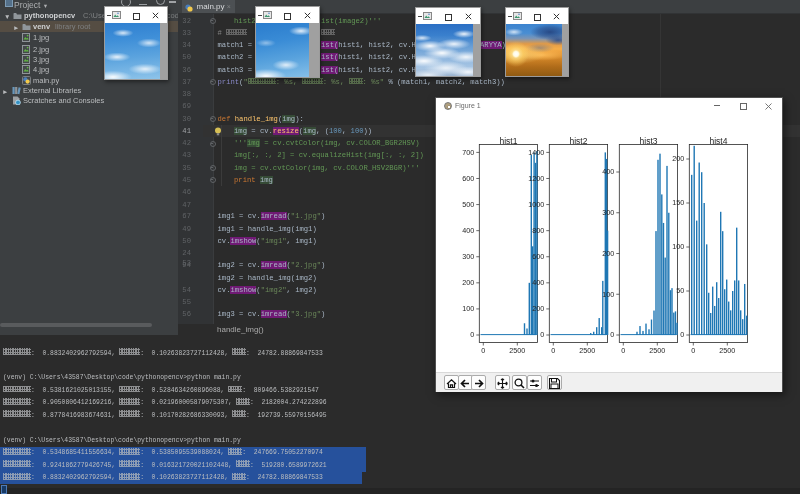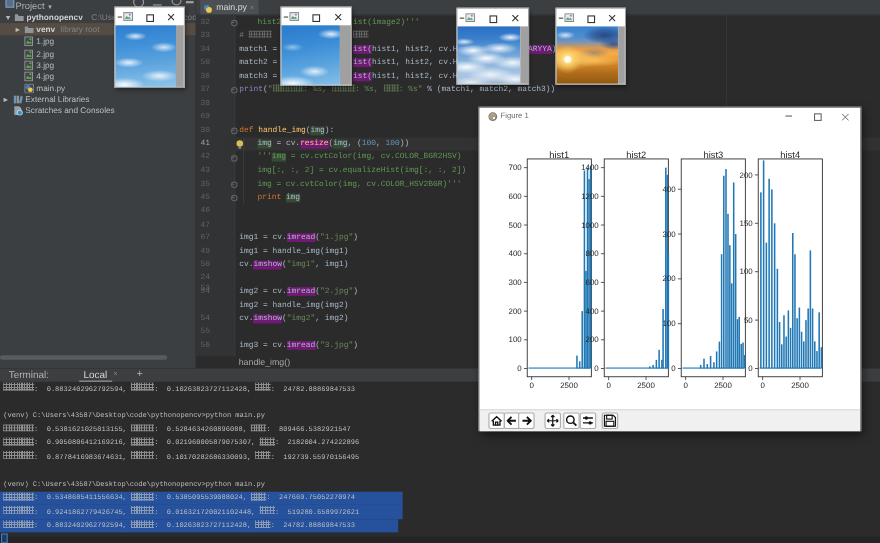--- a/index.html
+++ b/index.html
@@ -224,27 +224,20 @@
   <div id="tabbar">
       <div id="tab1"><span style="position:absolute;left:3px;top:2.5px;width:8px;height:8px"><svg width="8" height="8">
             <circle cx="3" cy="3" r="2.6" fill="#4a7dbb"></circle>
             <circle cx="5" cy="5" r="2.6" fill="#f2c94c"></circle>
           </svg></span>main.py <span style="color:#7f8283;font-size:7px">×</span></div>
     </div>
   <div class="abs" style="left:39px;top:325px;font-size:8px;color:#a9a9a9">handle_img()</div>
 </div>
 
 <div class="abs" id="term">
-  <div id="thead">
-    <span style="position:absolute;left:8px;color:#b0b3b5">Terminal:</span>
-    <span style="position:absolute;left:76px;color:#d5d7d9">Local</span>
-    <span style="position:absolute;left:72px;top:10.5px;width:30px;height:1.5px;background:#9ea1a3"></span>
-    <span style="position:absolute;left:103px;color:#808385;font-size:7px">×</span>
-    <span style="position:absolute;left:124px;color:#b0b3b5;font-size:10px;line-height:11px">+</span>
-  </div>
   <div id="tsel">
       <div class="sel" style="top:111.7px;width:366px"></div>
 <div class="sel" style="top:124.2px;width:366px"></div>
 <div class="sel" style="top:136.6px;width:362px"></div>
     </div>
   <div id="tlines">
       <div class="tl" style="top:12.50px"><span class="cj cje"></span><span class="cj cje"></span><span class="cj cje"></span><span class="cj cje"></span><span class="cjc">:</span> 0.8832402962792594, <span class="cj cje"></span><span class="cj cje"></span><span class="cj cje"></span><span class="cjc">:</span> 0.10263823727112428, <span class="cj cje"></span><span class="cj cje"></span><span class="cjc">:</span> 24782.88869847533</div>
 <div class="tl" style="top:37.40px">(venv) C:\Users\43587\Desktop\code\pythonopencv&gt;python main.py</div>
 <div class="tl" style="top:49.85px"><span class="cj cje"></span><span class="cj cje"></span><span class="cj cje"></span><span class="cj cje"></span><span class="cjc">:</span> 0.5381621025013155, <span class="cj cje"></span><span class="cj cje"></span><span class="cj cje"></span><span class="cjc">:</span> 0.5284634260896088, <span class="cj cje"></span><span class="cj cje"></span><span class="cjc">:</span> 809466.5382921547</div>
 <div class="tl" style="top:62.30px"><span class="cj cje"></span><span class="cj cje"></span><span class="cj cje"></span><span class="cj cje"></span><span class="cjc">:</span> 0.9050806412169216, <span class="cj cje"></span><span class="cj cje"></span><span class="cj cje"></span><span class="cjc">:</span> 0.021960005879075307, <span class="cj cje"></span><span class="cj cje"></span><span class="cjc">:</span> 2182004.274222896</div>

